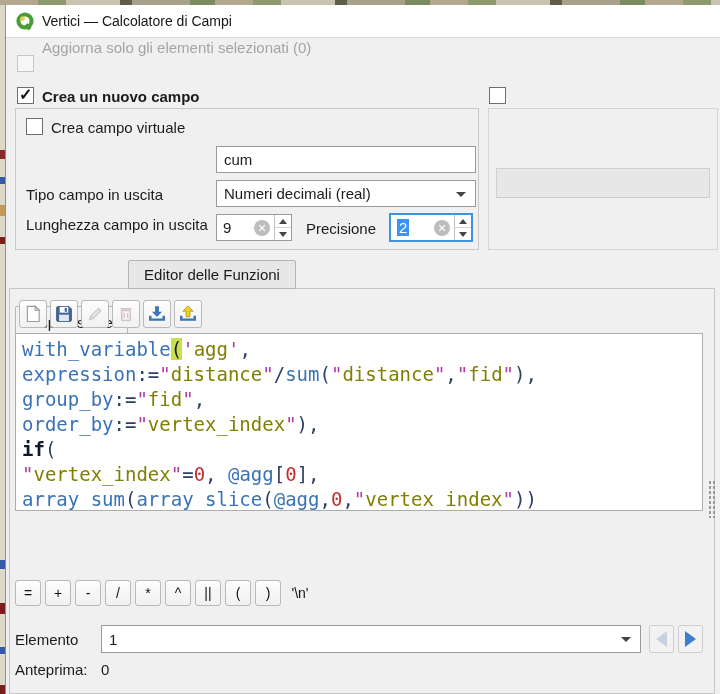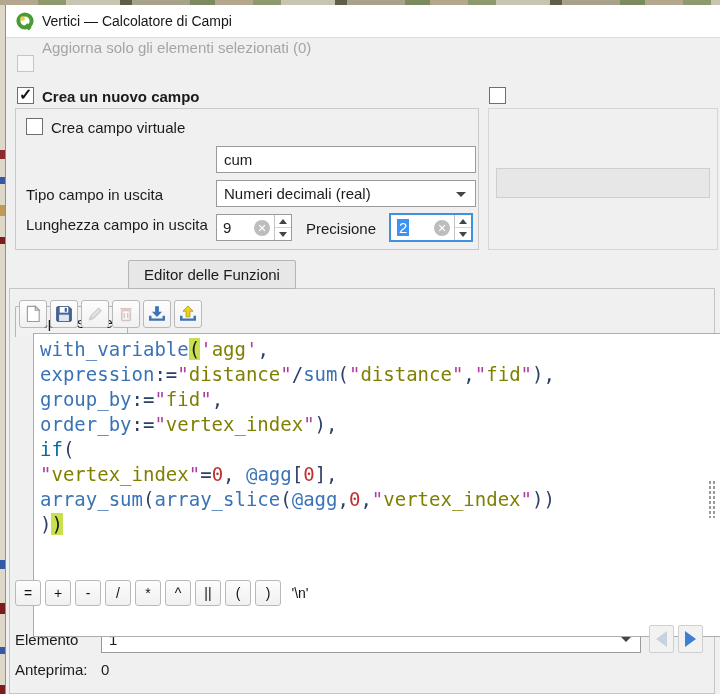--- a/index.html
+++ b/index.html
@@ -51,21 +51,21 @@
   
   .tool-btn{position:absolute;width:28px;height:28px;border:1px solid #b9b9b9;border-radius:3px;
     background:linear-gradient(#fdfdfd,#f1f1f1);display:flex;align-items:center;justify-content:center;z-index:4;}
   .tool-btn svg{width:18px;height:18px;}
   
   .editor{position:absolute;background:#ffffff;border:1px solid #adadad;z-index:4;
     font-family:"DejaVu Sans Mono","Liberation Mono",monospace;font-size:19px;line-height:25px;
     padding:3px 0 0 6px;overflow:hidden;}
   .code-line{white-space:pre;}
   .tok-fn{color:#3a73b5;}
-  .tok-kw{color:#0369a1;font-weight:normal;}
+  .tok-kw{color:#0f172a;font-weight:bold;}
   .tok-q{color:#b03ba5;}
   .tok-id{color:#7f8000;}
   .tok-num{color:#c03030;}
   .tok-op{color:#2e3f66;}
   .tok-br{color:#1a1a1a;background:#c9e04e;}
   .grip{position:absolute;width:8px;height:38px;z-index:5;
     background-image:radial-gradient(#9a9a9a 1px,transparent 1.3px);background-size:4px 5px;}
   
   .op-row{position:absolute;display:flex;gap:4px;z-index:4;}
   .op-btn{height:26px;min-width:26px;border:1px solid #b9b9b9;border-radius:3px;background:linear-gradient(#fdfdfd,#f0f0f0);
@@ -205,21 +205,21 @@
         <path d="M2 9.5 v3.5 h12 v-3.5" stroke="#3d74b5" stroke-width="2.2" fill="none"></path>
       </svg>
     </div>
     <div class="tool-btn" style="left:168px;top:295px;">
       <svg viewBox="0 0 16 16">
         <path d="M8 0.8 l4.5 4.7 h-2.8 v5 h-3.4 v-5 H3.5 z" fill="#eed21d" stroke="#a99410" stroke-width="0.7"></path>
         <path d="M2 9.5 v3.5 h12 v-3.5" stroke="#3d74b5" stroke-width="2.2" fill="none"></path>
       </svg>
     </div>
 
-    <div class="editor" style="left:27px;top:328px;width:688px;height:304px;">
+    <div class="editor" style="left:9px;top:328px;width:688px;height:178px;">
       <div>
           <div class="code-line"><span class="tok-fn">with_variable</span><span class="tok-br">(</span><span class="tok-q">'</span><span class="tok-id">agg</span><span class="tok-q">'</span><span class="tok-op">,</span></div>
           <div class="code-line"><span class="tok-fn">expression</span><span class="tok-op">:=</span><span class="tok-q">"</span><span class="tok-id">distance</span><span class="tok-q">"</span><span class="tok-op">/</span><span class="tok-fn">sum</span><span class="tok-op">(</span><span class="tok-q">"</span><span class="tok-id">distance</span><span class="tok-q">"</span><span class="tok-op">,</span><span class="tok-q">"</span><span class="tok-id">fid</span><span class="tok-q">"</span><span class="tok-op">),</span></div>
           <div class="code-line"><span class="tok-fn">group_by</span><span class="tok-op">:=</span><span class="tok-q">"</span><span class="tok-id">fid</span><span class="tok-q">"</span><span class="tok-op">,</span></div>
           <div class="code-line"><span class="tok-fn">order_by</span><span class="tok-op">:=</span><span class="tok-q">"</span><span class="tok-id">vertex_index</span><span class="tok-q">"</span><span class="tok-op">),</span></div>
           <div class="code-line"><span class="tok-kw">if</span><span class="tok-op">(</span></div>
           <div class="code-line"><span class="tok-q">"</span><span class="tok-id">vertex_index</span><span class="tok-q">"</span><span class="tok-op">=</span><span class="tok-num">0</span><span class="tok-op">, </span><span class="tok-fn">@agg</span><span class="tok-op">[</span><span class="tok-num">0</span><span class="tok-op">],</span></div>
           <div class="code-line"><span class="tok-fn">array_sum</span><span class="tok-op">(</span><span class="tok-fn">array_slice</span><span class="tok-op">(</span><span class="tok-fn">@agg</span><span class="tok-op">,</span><span class="tok-num">0</span><span class="tok-op">,</span><span class="tok-q">"</span><span class="tok-id">vertex_index</span><span class="tok-q">"</span><span class="tok-op">))</span></div>
           <div class="code-line"><span class="tok-op">)</span><span class="tok-br">)</span></div>
         </div>

